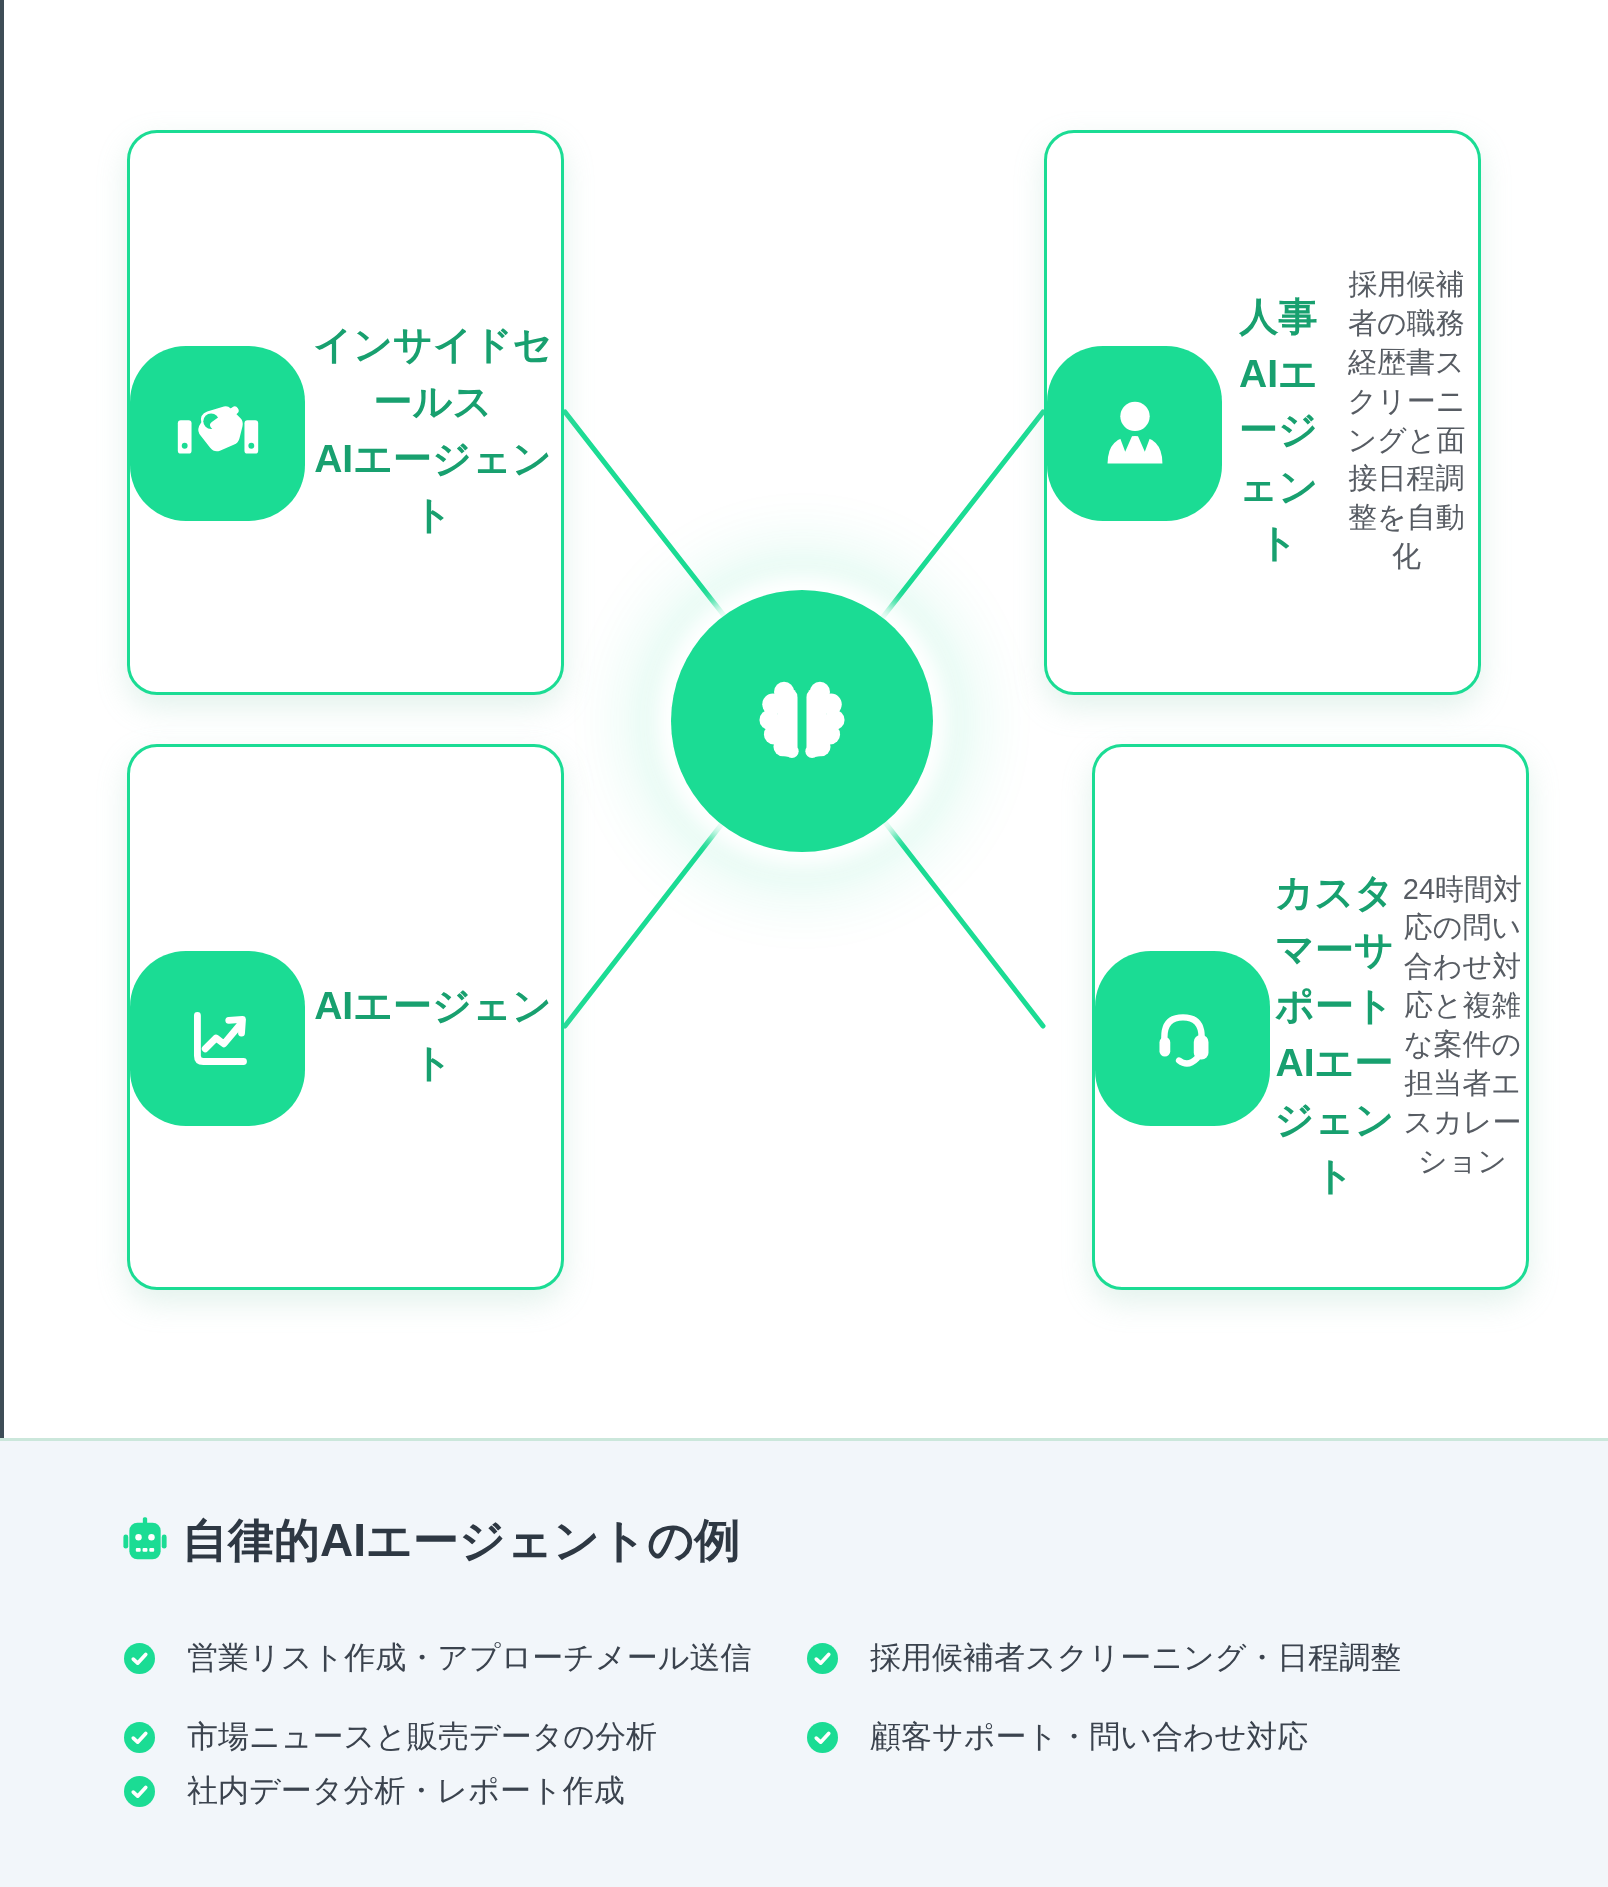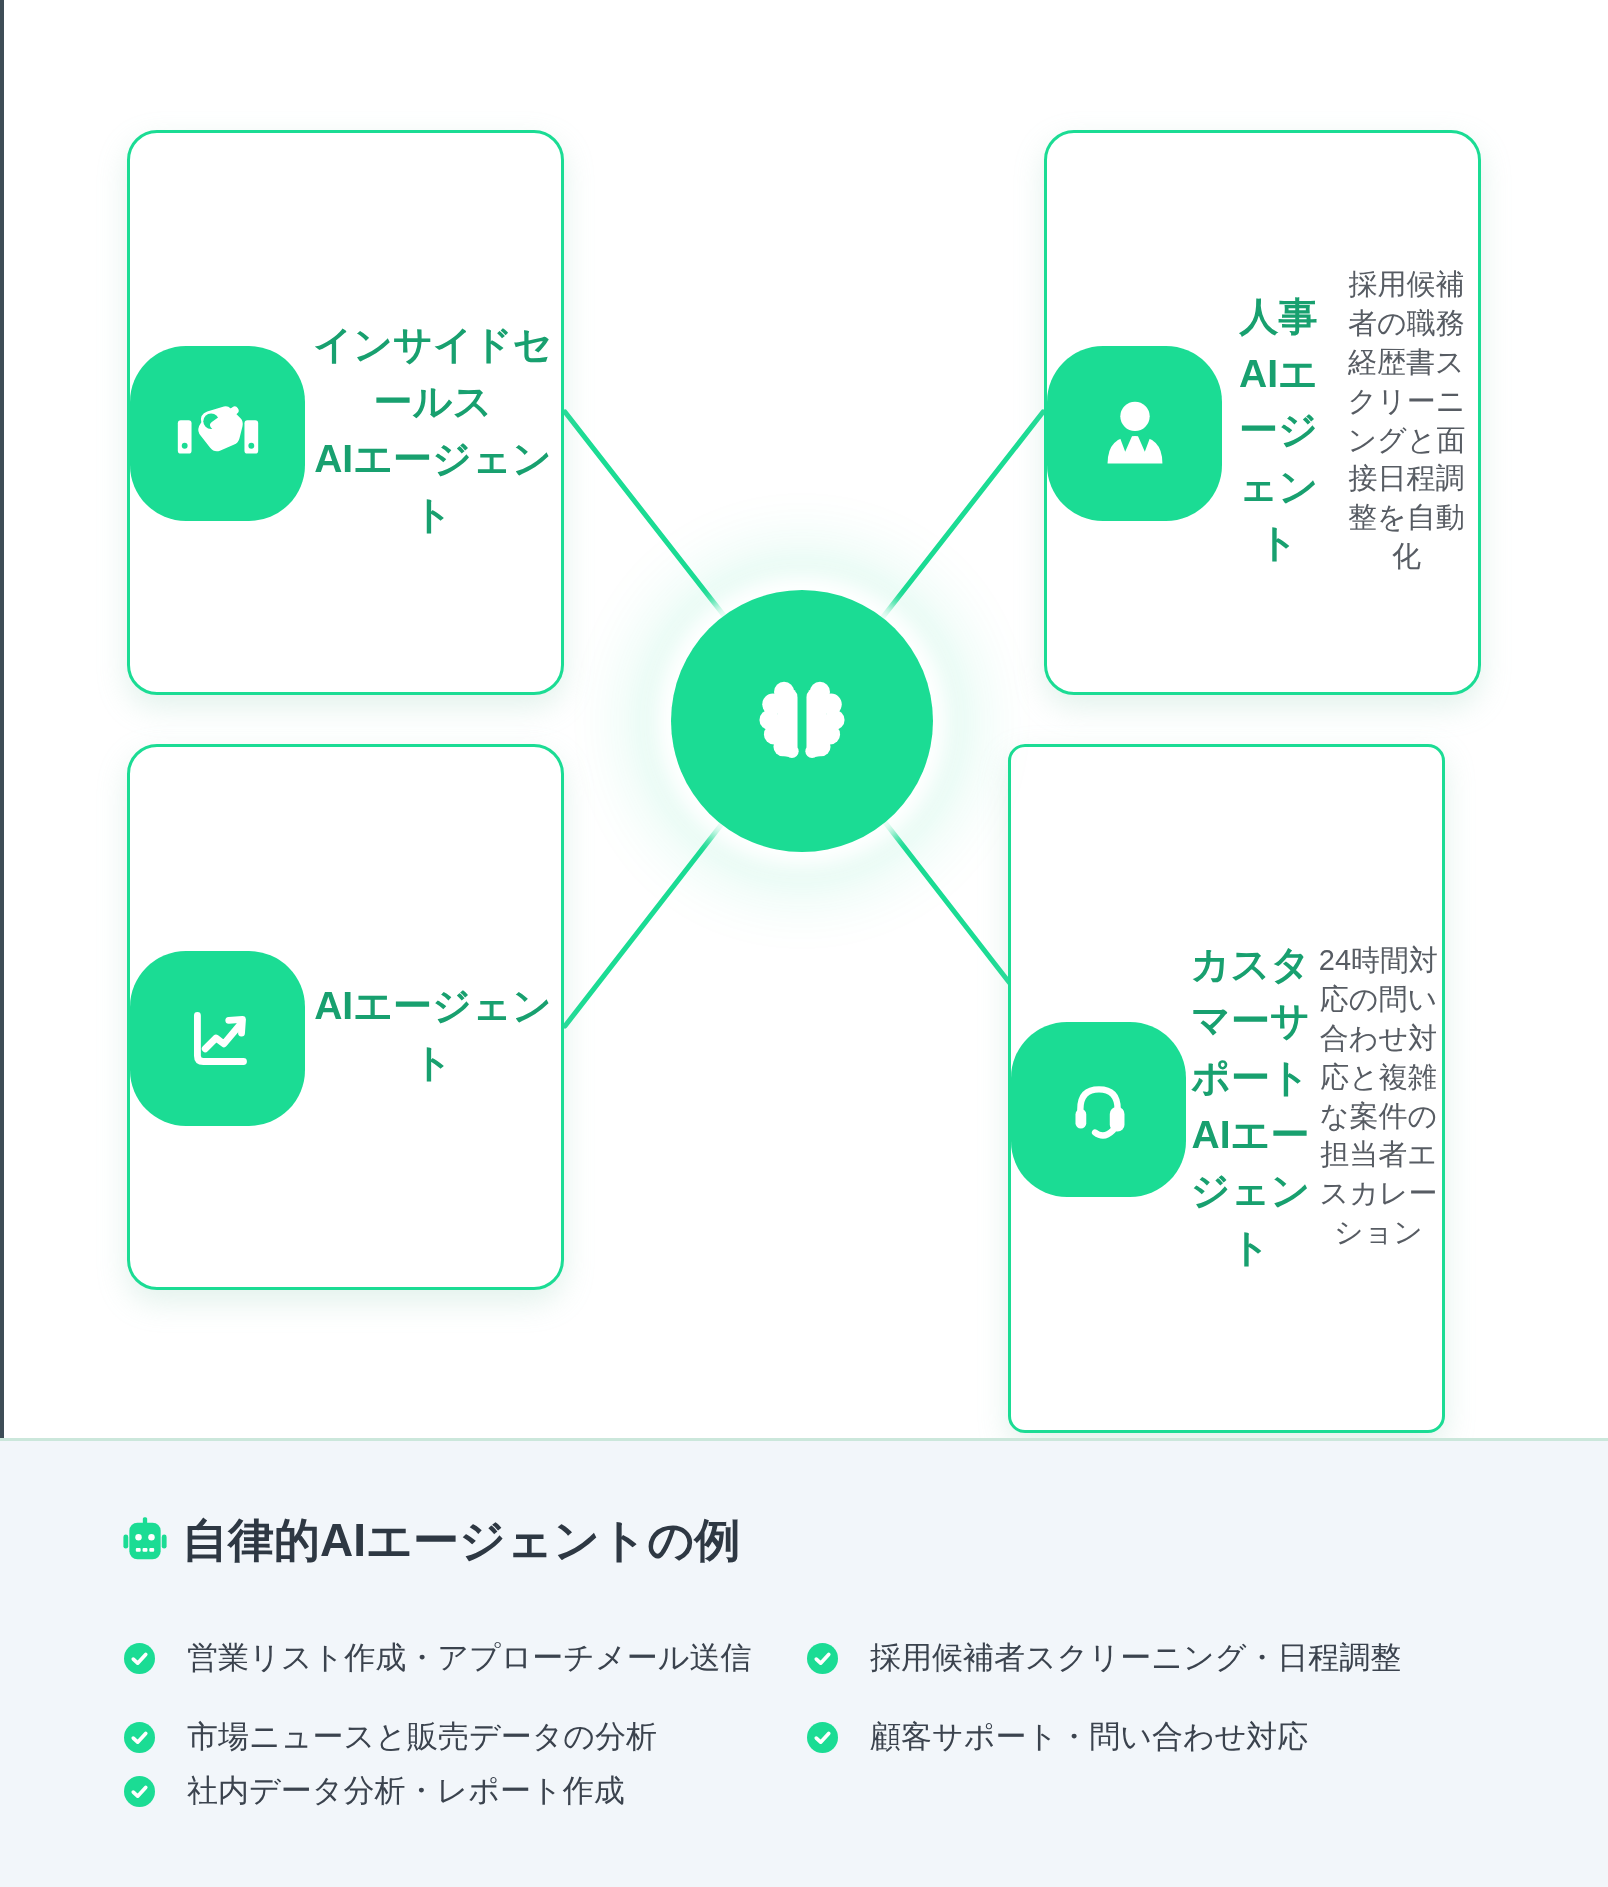--- a/index.html
+++ b/index.html
@@ -26,21 +26,21 @@
     background:var(--card-bg);
     border:3px solid var(--accent-green);
     border-radius:30px;
     box-shadow:0 12px 30px rgba(150,210,185,.28);
     display:flex;align-items:center;
     z-index:2;
   }
   .card.tl{left:127px;top:130px;height:565px;}
   .card.tr{left:1044px;top:130px;height:565px;}
   .card.bl{left:127px;top:744px;height:546px;}
-  .card.br{left:1008px;top:744px;height:689px;border-radius:17px;}
+  .card.br{left:1092px;top:744px;height:546px;}
 
   .tile{
     width:175px;height:175px;border-radius:56px;flex:0 0 auto;
     background:var(--accent-green);
     display:flex;align-items:center;justify-content:center;
     margin-top:42px;
   }
   .tile svg{width:98px;height:98px;display:block;}
 
   .card-title{

